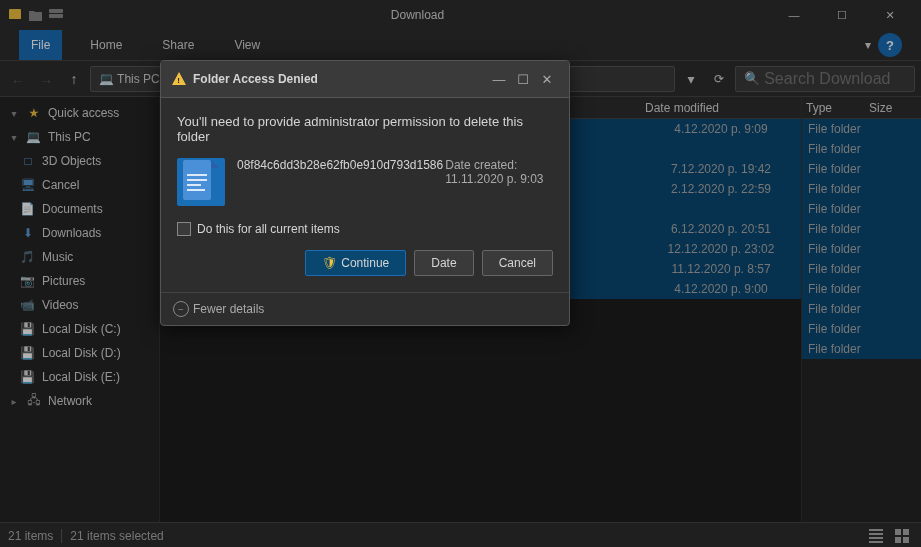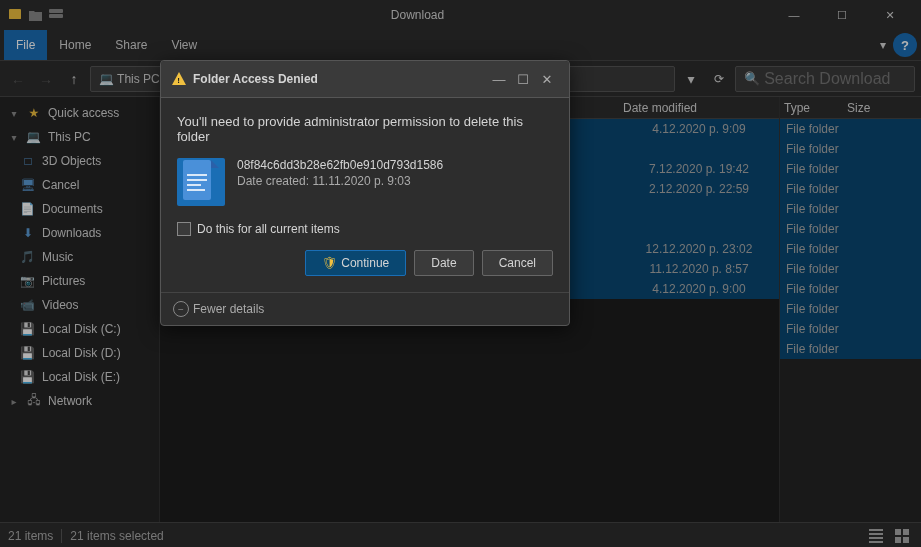--- a/index.html
+++ b/index.html
@@ -35,21 +35,22 @@
 
     
     .ribbon {
       background: #2d2d2d;
       border-bottom: 1px solid #444;
     }
     .ribbon-tabs {
       display: flex;
       align-items: center;
       height: 30px;
-      padding: 0 4px;
+      padding: 0 19px;
+      gap: 16px;
     }
     .ribbon-tab {
       padding: 0 12px;
       height: 30px;
       display: flex;
       align-items: center;
       font-size: 12px;
       cursor: pointer;
       color: #d4d4d4;
     }
@@ -179,21 +180,21 @@
       width: 18px; height: 18px;
       display: flex; align-items: center; justify-content: center;
       flex-shrink: 0;
     }
     .file-icon { width: 16px; height: 16px; flex-shrink: 0; margin-right: 4px; display: flex; align-items: center; justify-content: center; }
     .file-name { flex: 1; font-size: 12px; white-space: nowrap; overflow: hidden; text-overflow: ellipsis; padding-right: 4px; }
     .file-date { width: 160px; font-size: 12px; color: #aaa; text-align: center; }
 
     
     .right-panel {
-      width: 142px;
+      width: 120px;
       background: #252525;
       border-left: 1px solid #333;
       display: flex; flex-direction: column;
       flex-shrink: 0;
     }
     .right-col-header {
       height: 22px; background: #2d2d2d;
       border-bottom: 1px solid #444;
       display: flex; align-items: center;
       padding: 0 4px; gap: 8px;
@@ -261,21 +262,21 @@
       gap: 12px; margin-bottom: 16px;
     }
     .modal-file-icon {
       width: 48px; height: 48px;
       background: #1a6eb5;
       border-radius: 2px;
       display: flex; align-items: center; justify-content: center;
       font-size: 22px; color: white; flex-shrink: 0;
       position: relative;
     }
-    .modal-file-info { display: flex; flex-direction: column; gap: 2px; }
+    .modal-file-info { display: flex; flex-direction: row; gap: 2px; }
     .modal-file-name { font-size: 12px; color: #d4d4d4; }
     .modal-file-date { font-size: 12px; color: #aaa; }
     .modal-checkbox-row { display: flex; align-items: center; gap: 6px; margin-bottom: 14px; }
     .modal-checkbox { width: 14px; height: 14px; border: 1px solid #888; background: #3a3a3a; display: flex; align-items: center; justify-content: center; cursor: pointer; }
     .modal-checkbox-label { font-size: 12px; color: #d4d4d4; }
     .modal-buttons { display: flex; gap: 8px; justify-content: flex-end; }
     .modal-btn {
       padding: 5px 16px; font-size: 12px;
       background: #3a3a3a; border: 1px solid #666;
       color: #d4d4d4; cursor: pointer; border-radius: 2px;
@@ -504,20 +505,21 @@
         <div class="file-checkbox">
             <span style="color:#fff; font-size:10px;">✓</span>
           </div>
         <div class="file-icon">
             <svg width="14" height="16" viewBox="0 0 14 16">
               <rect x="0" y="0" width="10" height="14" rx="1" fill="#5b9bd5"></rect>
               <polygon points="10,0 14,4 10,4" fill="#3a78b0"></polygon>
             </svg>
           </div>
         <span class="file-name">9c824cd0c46da02d23b9e413bfd94f25125...</span>
+        <span class="file-date">6.12.2020 р. 20:51</span>
       </div>
       <div class="file-row selected">
         <div class="file-checkbox">
             <span style="color:#fff; font-size:10px;">✓</span>
           </div>
         <div class="file-icon">
             <svg width="14" height="16" viewBox="0 0 14 16">
               <rect x="0" y="0" width="10" height="14" rx="1" fill="#5b9bd5"></rect>
               <polygon points="10,0 14,4 10,4" fill="#3a78b0"></polygon>
             </svg>

